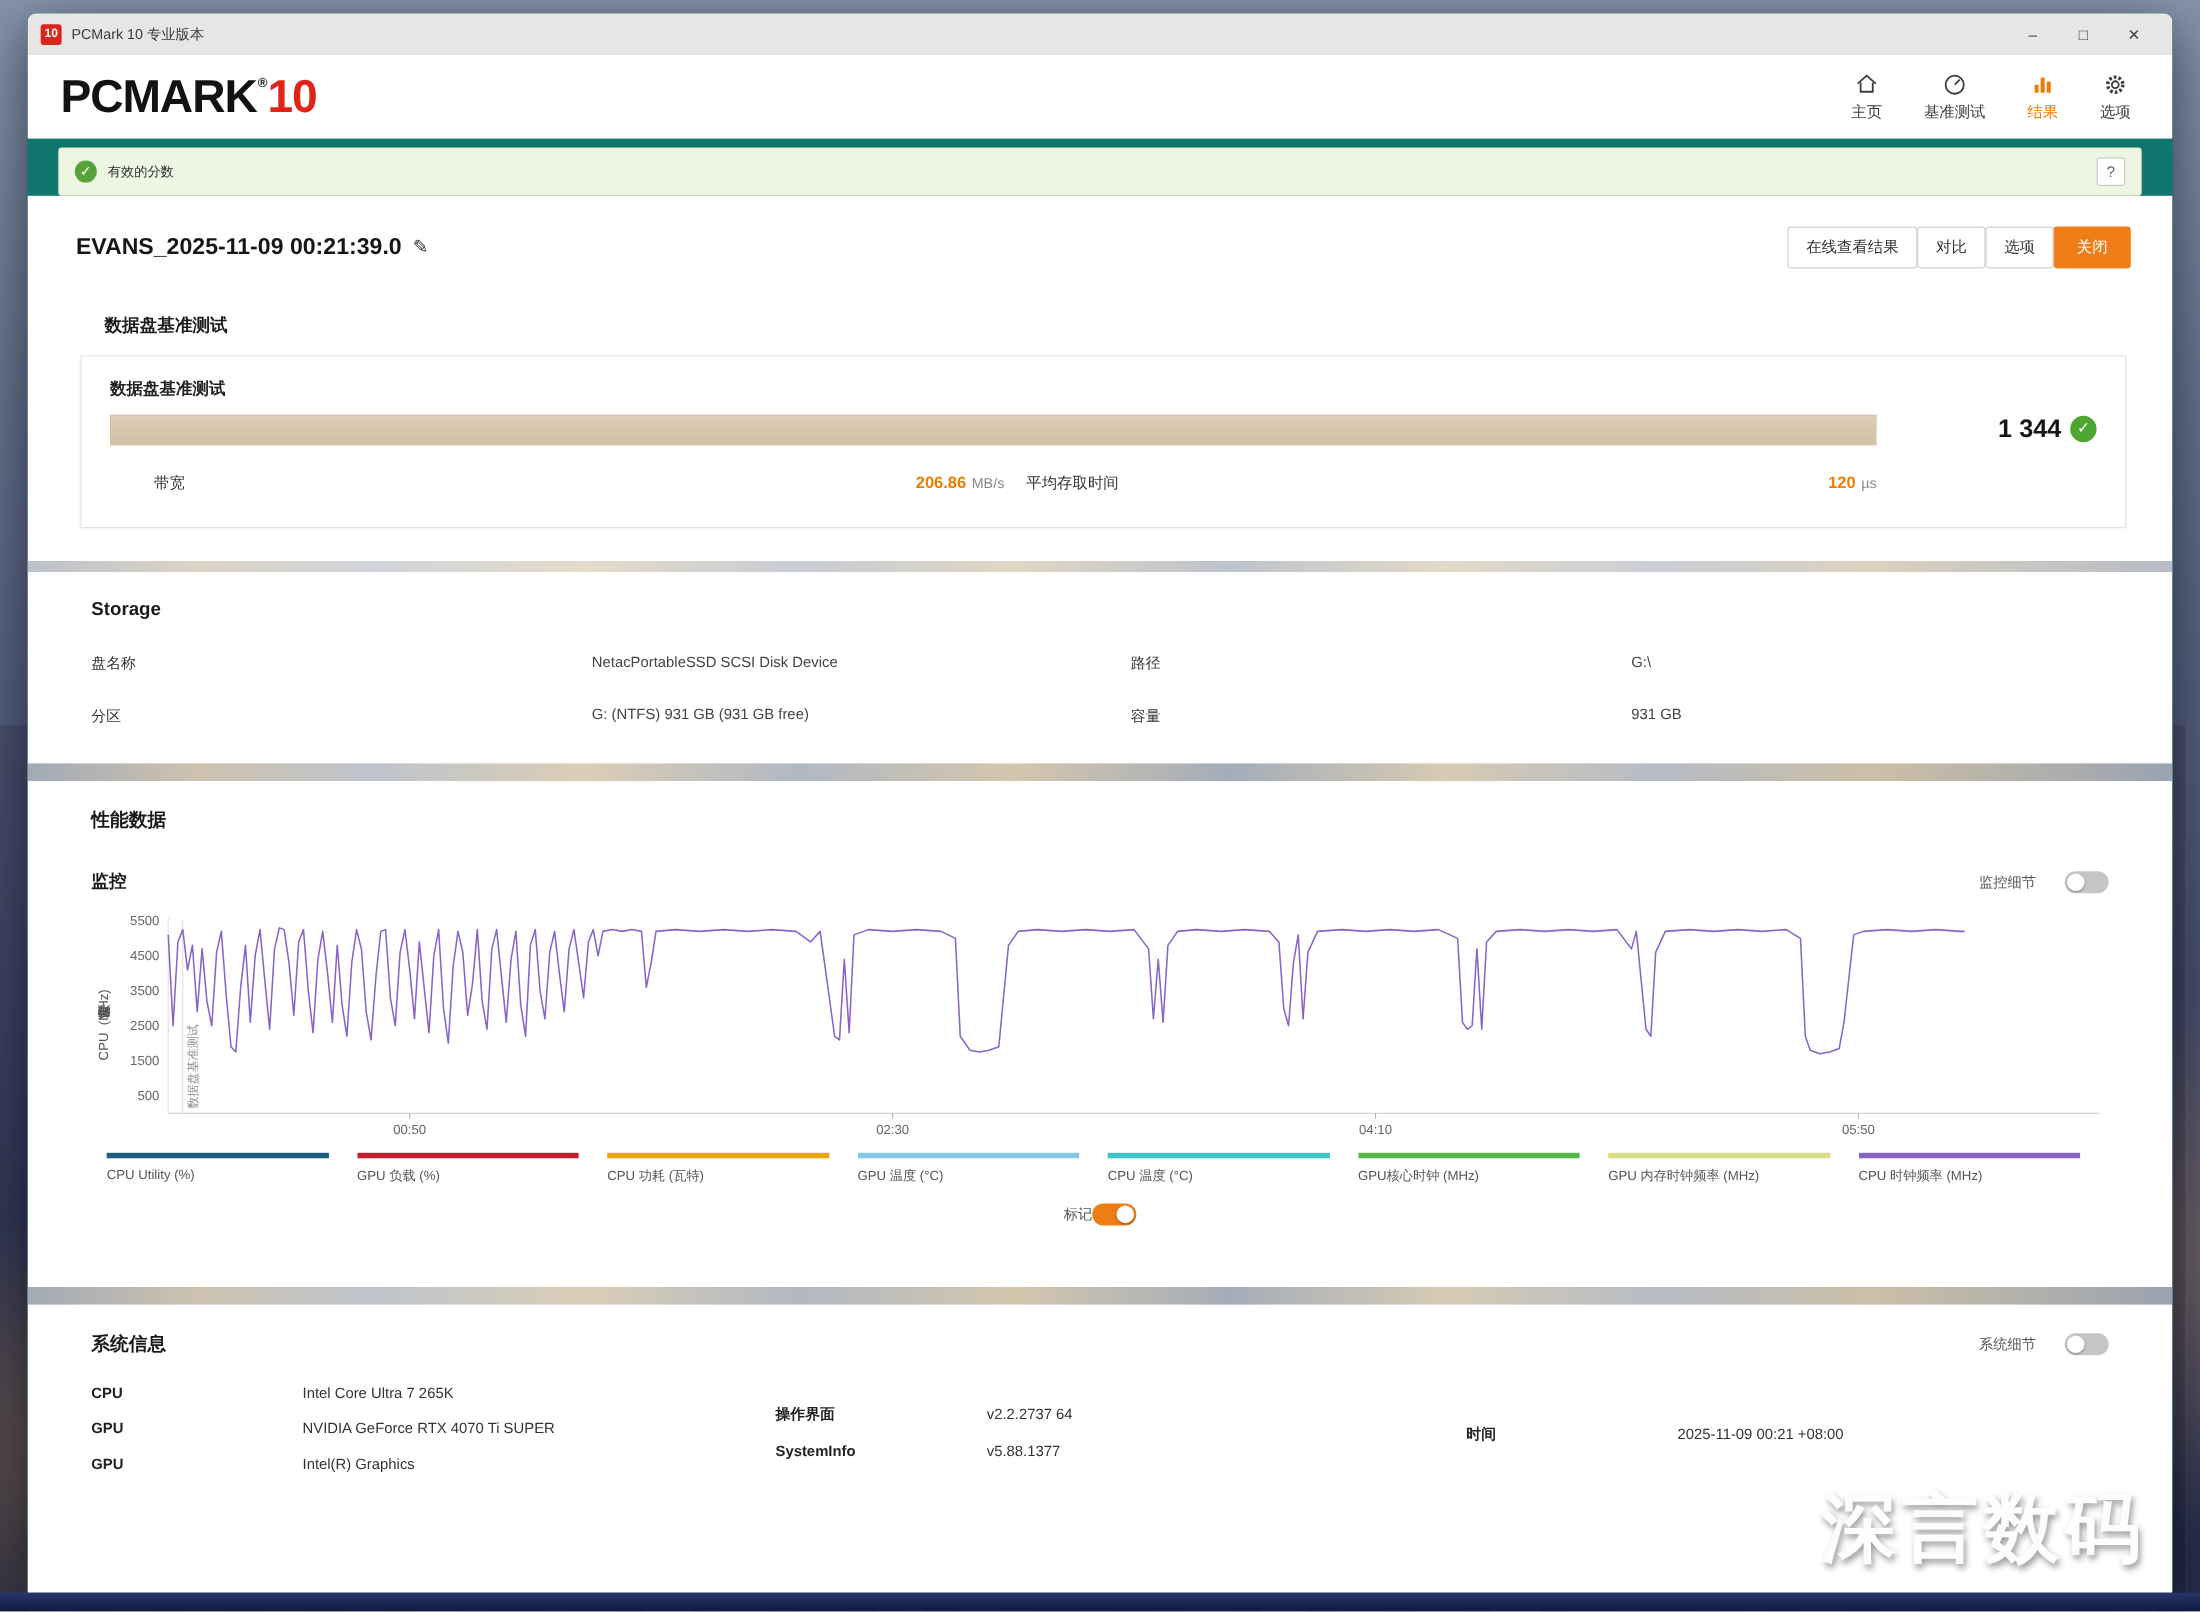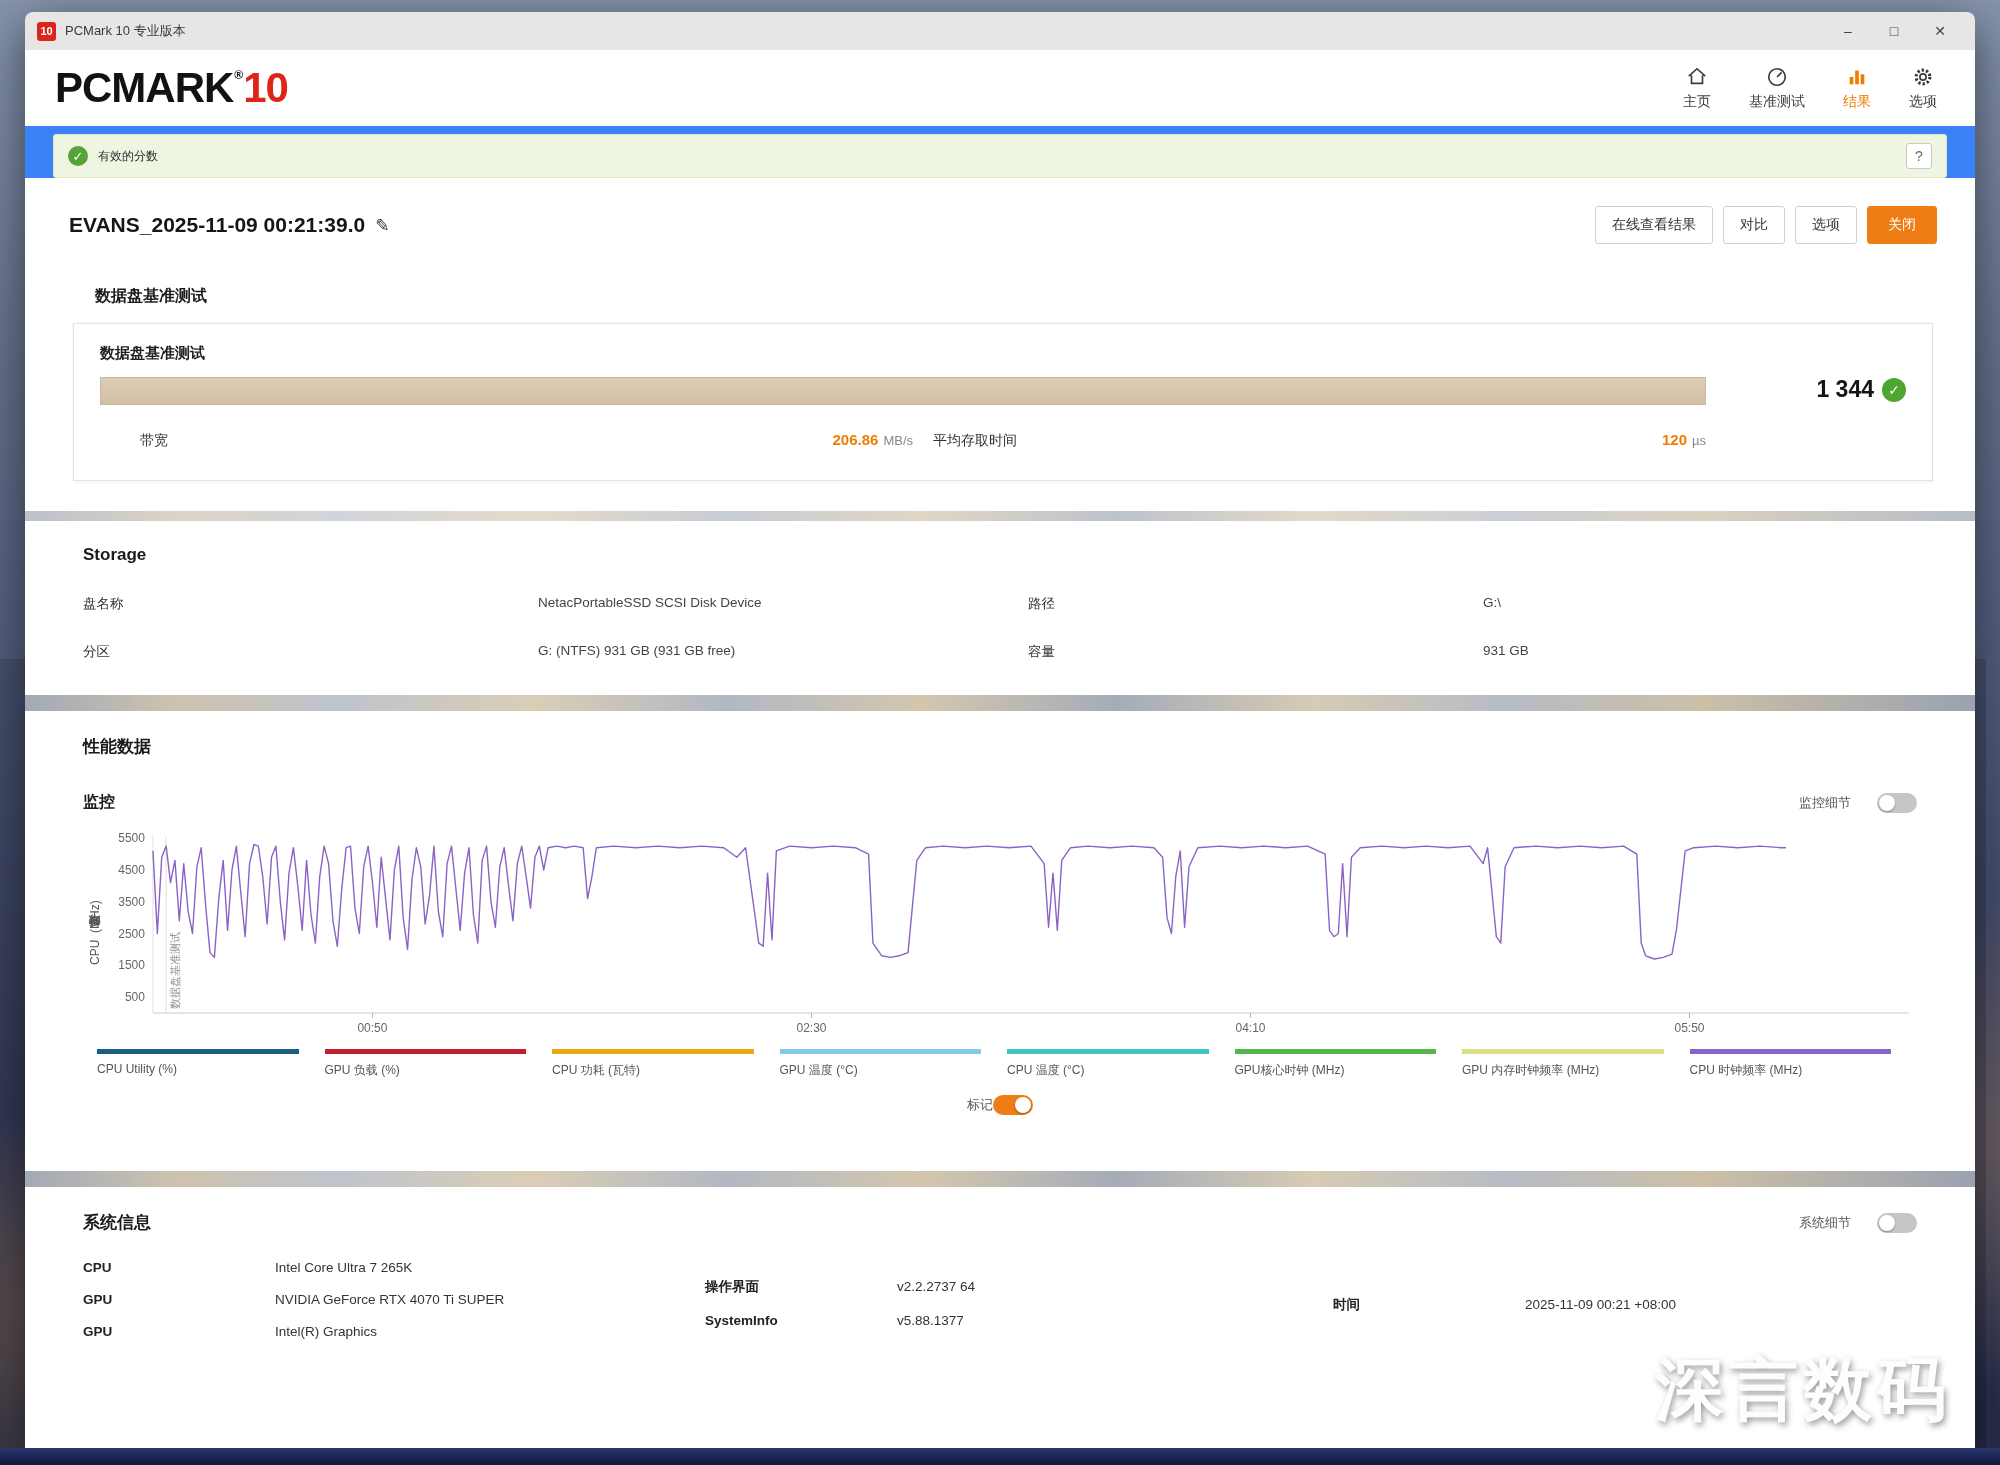--- a/index.html
+++ b/index.html
@@ -10,21 +10,21 @@
     background:
       radial-gradient(ellipse 520px 320px at 8% 90%, rgba(214,160,96,0.55), transparent 70%),
       radial-gradient(ellipse 620px 360px at 95% 78%, rgba(186,146,112,0.45), transparent 70%),
       radial-gradient(ellipse 900px 420px at 50% 104%, rgba(96,66,118,0.55), transparent 72%),
       linear-gradient(180deg,#8795ad 0%,#66738f 25%,#4e587a 52%,#3a4062 76%,#262c4a 100%);}
   .wallpaper::after{content:"";position:absolute;inset:45% 0 0 0;opacity:.35;
     background:repeating-linear-gradient(90deg, rgba(14,18,34,.5) 0 26px, rgba(255,255,255,.05) 26px 30px, transparent 30px 70px);}
   .taskbar{position:absolute;left:0;right:0;bottom:0;height:17px;background:linear-gradient(180deg,#27356b,#101a3e);z-index:4;}
 
   
-  .window{position:absolute;left:25px;right:25px;top:12px;bottom:17px;background:#3b82f6;border-radius:8px 8px 0 0;
+  .window{position:absolute;left:25px;right:25px;top:12px;bottom:17px;background:#0f766e;border-radius:8px 8px 0 0;
     box-shadow:0 12px 50px rgba(0,0,0,.55);display:flex;flex-direction:column;overflow:hidden;z-index:3;}
 
   .titlebar{height:38px;background:#e8e6e4;display:flex;align-items:center;padding:0 12px;flex:none;}
   .app-icon{width:19px;height:19px;background:#d9261c;border-radius:3px;color:#fff;font-size:11px;font-weight:bold;
     display:flex;align-items:center;justify-content:center;}
   .app-title{margin-left:9px;font-size:13px;color:#3a3a3a;}
   .win-controls{margin-left:auto;display:flex;}
   .win-btn{width:46px;height:38px;display:flex;align-items:center;justify-content:center;font-size:14px;color:#454545;}
 
   .header{height:76px;background:#fff;display:flex;align-items:center;padding:0 30px;flex:none;}
@@ -42,21 +42,21 @@
     display:flex;align-items:center;justify-content:center;flex:none;}
   .banner-text{margin-left:10px;font-size:12px;color:#2e2e2e;}
   .help-btn{margin-left:auto;width:26px;height:26px;background:#fff;border:1px solid #c9c9c9;border-radius:3px;
     color:#666;font-size:14px;display:flex;align-items:center;justify-content:center;font-family:inherit;}
 
   .content{flex:1;background:#fff;display:flex;flex-direction:column;overflow:hidden;}
 
   .result-row{margin:28px 38px 0 44px;display:flex;align-items:center;flex:none;}
   .result-title{font-size:21px;font-weight:bold;color:#161616;}
   .edit-icon{margin-left:10px;font-size:17px;color:#333;}
-  .result-actions{margin-left:auto;display:flex;gap:10px;}
+  .result-actions{margin-left:auto;display:flex;}
   .btn{height:38px;padding:0 16px;display:flex;align-items:center;background:#fff;border:1px solid #cfcfcf;
     border-radius:3px;font-size:14px;color:#333;font-family:inherit;}
   .btn.primary{background:#ef7d15;border-color:#ef7d15;color:#fff;padding:0 20px;}
 
   .bench-heading{margin:42px 0 0 70px;font-size:16px;font-weight:bold;color:#1c1c1c;flex:none;}
   .bench-card{margin:16px 42px 0 48px;border:1px solid #e3e3e3;box-shadow:0 1px 3px rgba(0,0,0,.06);
     padding:20px 26px 30px;flex:none;}
   .card-title{font-size:15px;font-weight:bold;color:#222;}
   .bar-row{margin-top:14px;position:relative;padding-right:200px;}
   .score-bar{height:26px;background:linear-gradient(180deg,#ddcdb6,#d2c0a5);border:1px solid #cbb99d;}

